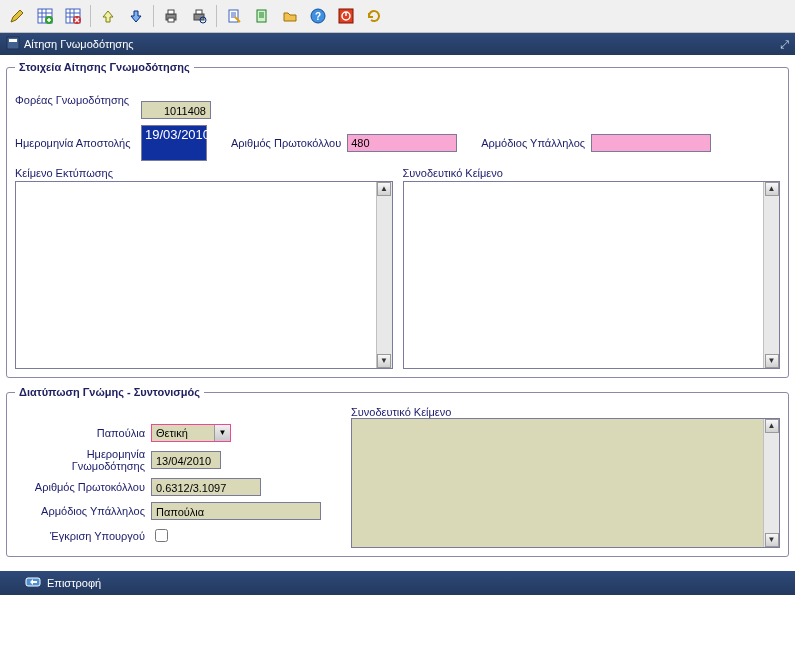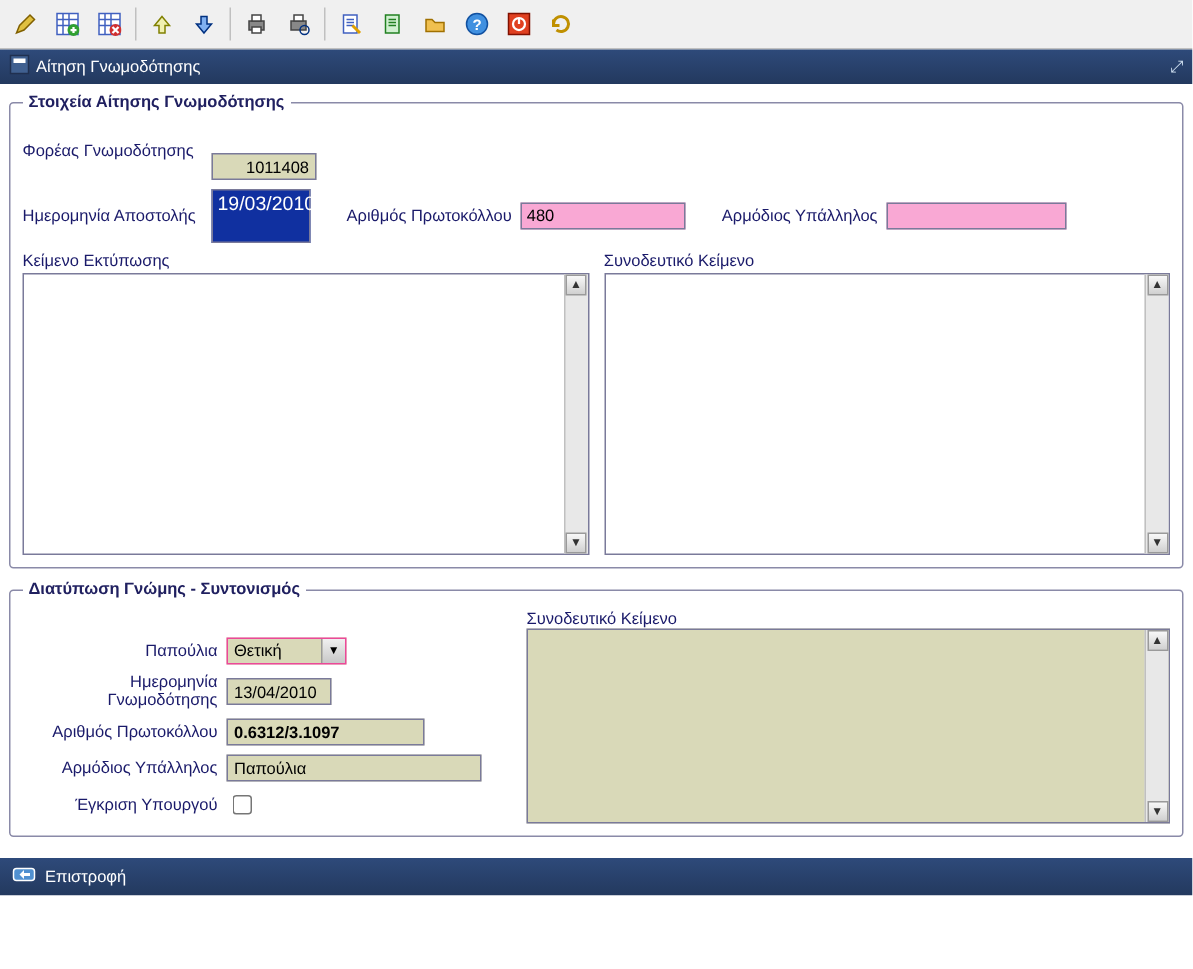--- a/index.html
+++ b/index.html
@@ -142,21 +142,21 @@
   .select-val { flex:1; padding:0 4px; font-size:11px;}
   .select-btn {
     width:16px;height:16px;background:linear-gradient(#f0f0f0,#c8c8c8);
     border-left:1px solid #9a9a9a;
     font-size:8px; text-align:center; line-height:15px;
   }
   input[type=checkbox]{ width:13px;height:13px; }
   .bottom-bar {
     background: linear-gradient(#2e4a7a,#23395e);
     color:#fff;
-    padding:4px 8px;
+    padding:4px 25px;
     display:flex; align-items:center; gap:6px;
     font-size:11px;
   }
   .opinion-flex{ display:flex; gap:20px; align-items:flex-start;}
   .opinion-right{ flex:1; }
 </style>
 </head>
 <body>
 
 <div class="toolbar">
@@ -315,21 +315,21 @@
           <div class="select-wrap">
             <span class="select-val">Θετική</span>
             <span class="select-btn">▼</span>
           </div>
         </div>
 
         <span class="lbl" style="line-height:12px;">Ημερομηνία Γνωμοδότησης</span>
         <span class="ro-field left" style="width:70px;">13/04/2010</span>
 
         <span class="lbl">Αριθμός Πρωτοκόλλου</span>
-        <span class="ro-field left" style="width:132px;font-weight:bold;">0.6312/3.1097</span>
+        <span class="ro-field left" style="width:110px;">0.6312/3.1097</span>
 
         <span class="lbl">Αρμόδιος Υπάλληλος</span>
         <span class="ro-field left" style="width:170px;">Παπούλια</span>
 
         <span class="lbl">Έγκριση Υπουργού</span>
         <div><input type="checkbox" style=""></div>
       </div>
 
       <div class="opinion-right">
         <span class="col-label">Συνοδευτικό Κείμενο</span>

